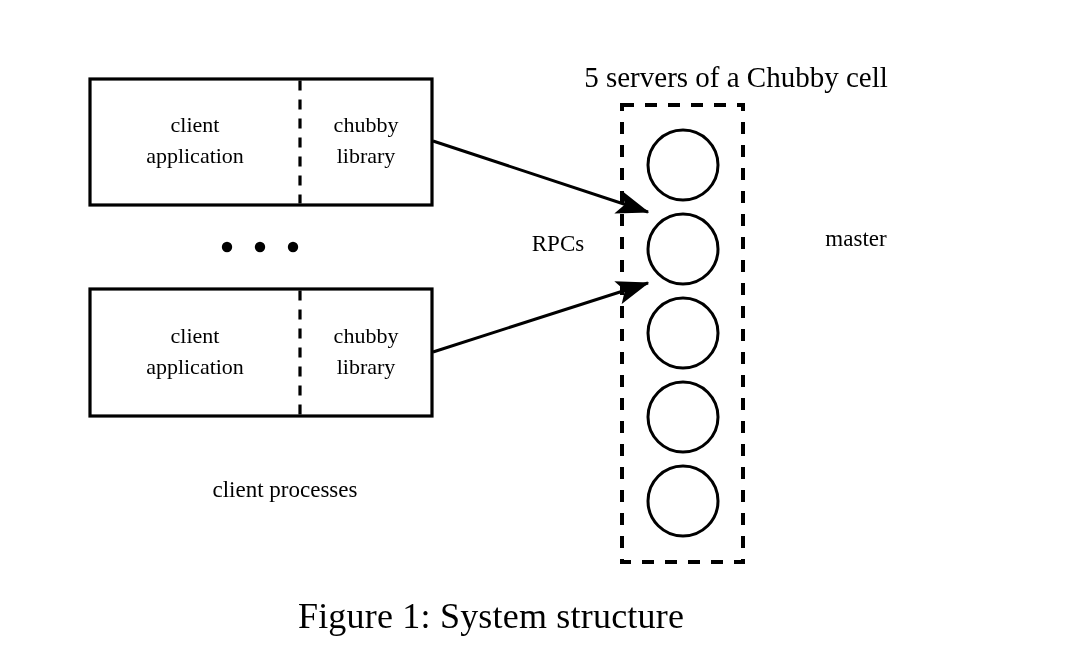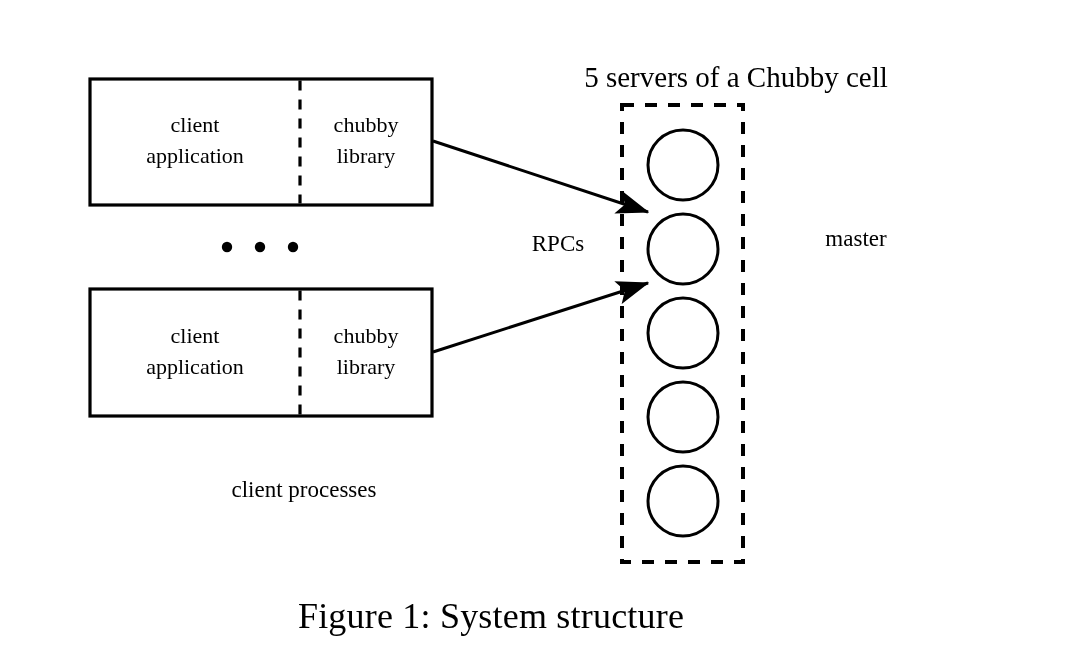--- a/index.html
+++ b/index.html
@@ -101,21 +101,21 @@
 
   <div class="fig-text box-label" style="left:366px; top:140px;">chubby
 library</div>
 
   <div class="fig-text box-label" style="left:195px; top:351px;">client
 application</div>
 
   <div class="fig-text box-label" style="left:366px; top:351px;">chubby
 library</div>
 
-  <div class="fig-text plain-label" style="left:285px; top:489px;margin-left:19px;">client processes</div>
+  <div class="fig-text plain-label" style="left:285px; top:489px;">client processes</div>
 
   <div class="fig-text plain-label" style="left:558px; top:243px;">RPCs</div>
 
   <div class="fig-text header-label" style="left:736px; top:77px;">5 servers of a Chubby cell</div>
 
   <div class="fig-text plain-label" style="left:820px; top:238px;margin-left:36px;">master</div>
 
   <div class="fig-text caption-label" style="left:491px; top:616px;text-align:right;">Figure 1: System structure</div>
 
 </div>

